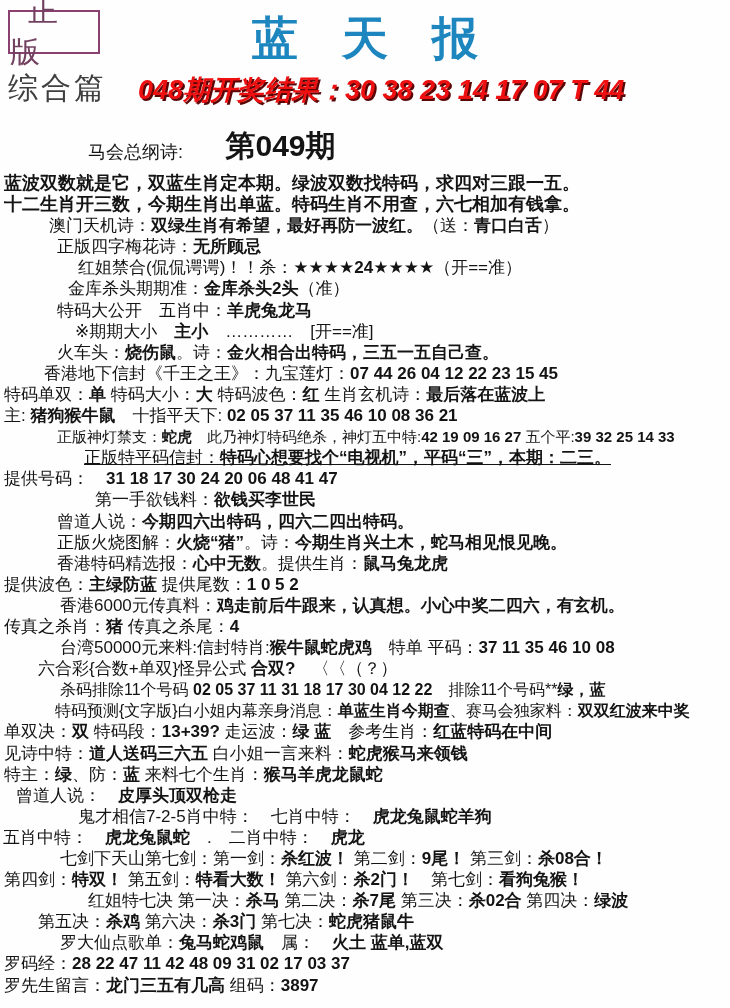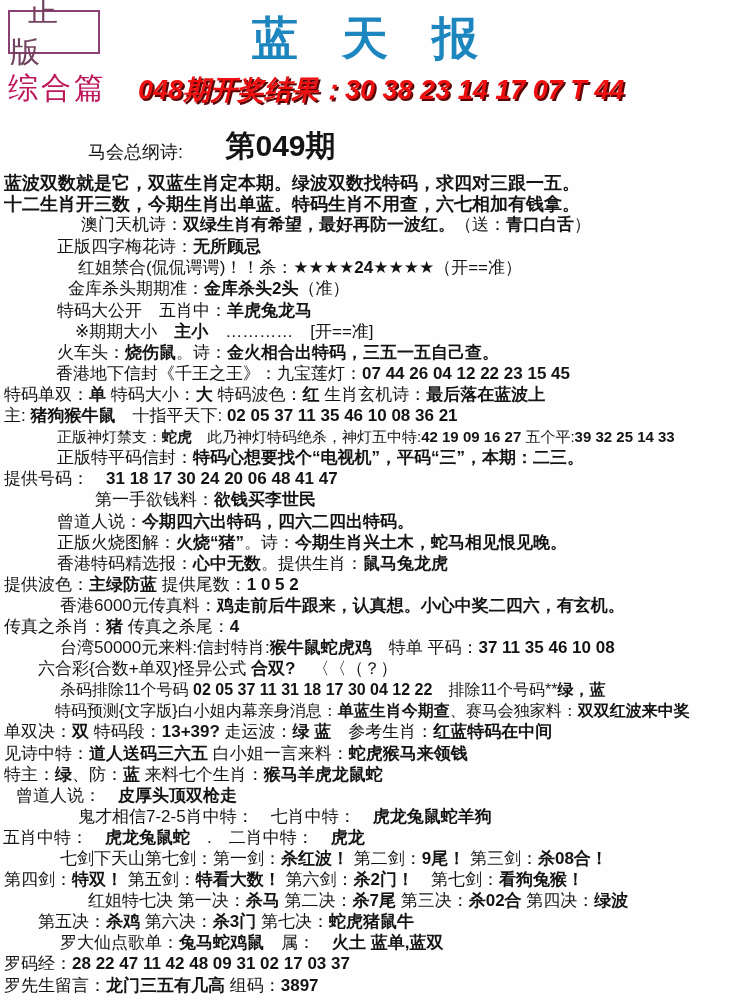--- a/index.html
+++ b/index.html
@@ -5,21 +5,21 @@
   html,body{margin:0;padding:0;background:#ffffff;}
   .page{position:relative;width:730px;height:1008px;background:#fefefe;overflow:hidden;
         font-family:"Liberation Sans","DejaVu Sans",sans-serif;color:#141414;}
   .badge{position:absolute;left:8px;top:10px;width:88px;height:40px;border:2px solid #8a4070;
          box-shadow:0 0 0 1px #fff inset;display:flex;align-items:center;justify-content:center;}
   .badge-label{color:#71415f;font-size:30px;letter-spacing:18px;text-indent:18px;
          font-family:"Liberation Serif","DejaVu Serif",serif;}
   .title{position:absolute;left:0;top:8px;width:100%;text-align:center;font-size:46px;font-weight:600;
          color:#1e86bf;letter-spacing:44px;text-indent:44px;
          font-family:"Liberation Serif","DejaVu Serif",serif;}
-  .edition{position:absolute;left:8px;top:68px;font-size:30px;color:#be185d;letter-spacing:3px;
+  .edition{position:absolute;left:8px;top:68px;font-size:30px;color:#404040;letter-spacing:3px;
          font-family:"Liberation Serif","DejaVu Serif",serif;}
   .result{position:absolute;left:138px;top:72px;font-size:27px;font-weight:bold;font-style:italic;
          color:#ee1010;text-shadow:2px 2px 0 #5a0606;white-space:nowrap;}
   .issue-row{position:absolute;left:0;top:126px;width:100%;white-space:nowrap;}
   .issue-label{display:inline-block;margin-left:88px;font-size:18px;vertical-align:bottom;padding-bottom:3px;}
   .issue-no{display:inline-block;margin-left:38px;font-size:30px;font-weight:bold;vertical-align:bottom;}
   .content{position:absolute;left:0;top:173px;width:730px;}
   .line{height:21.1px;line-height:21.1px;font-size:17px;white-space:nowrap;overflow:hidden;}
   .seg{font-weight:normal;}
   .seg.b{font-weight:bold;}
@@ -34,32 +34,32 @@
   <div class="title">蓝天报</div>
   <div class="edition">综合篇</div>
   <div class="result">048期开奖结果：30 38 23 14 17 07 T 44</div>
   <div class="issue-row">
     <span class="issue-label">马会总纲诗:</span>
     <span class="issue-no">第049期</span>
   </div>
   <div class="content">
       <div class="line" style="padding-left: 4px; font-size: 18px;"><span class="seg b">蓝波双数就是它，双蓝生肖定本期。绿波双数找特码，求四对三跟一五。</span></div>
       <div class="line" style="padding-left: 4px; font-size: 18px;"><span class="seg b">十二生肖开三数，今期生肖出单蓝。特码生肖不用查，六七相加有钱拿。</span></div>
-      <div class="line" style="padding-left: 81px; font-family: Liberation Mono, monospace;"><span class="seg">澳门天机诗：</span><span class="seg b">双绿生肖有希望，最好再防一波红。</span><span class="seg">（送：</span><span class="seg b">青口白舌</span><span class="seg">）</span></div>
+      <div class="line" style="padding-left: 49px;"><span class="seg">澳门天机诗：</span><span class="seg b">双绿生肖有希望，最好再防一波红。</span><span class="seg">（送：</span><span class="seg b">青口白舌</span><span class="seg">）</span></div>
       <div class="line" style="padding-left: 57px;"><span class="seg">正版四字梅花诗：</span><span class="seg b">无所顾忌</span></div>
       <div class="line" style="padding-left: 78px;"><span class="seg">红姐禁合(侃侃谔谔)！！杀：</span><span class="seg b">★★★★24★★★★</span><span class="seg">（开==准）</span></div>
       <div class="line" style="padding-left: 68px;"><span class="seg">金库杀头期期准：</span><span class="seg b">金库杀头2头</span><span class="seg">（准）</span></div>
       <div class="line" style="padding-left: 57px;"><span class="seg">特码大公开　五肖中：</span><span class="seg b">羊虎兔龙马</span></div>
       <div class="line" style="padding-left: 75px;"><span class="seg">※期期大小　</span><span class="seg b">主小</span><span class="seg">　…………　[开==准]</span></div>
       <div class="line" style="padding-left: 57px;"><span class="seg">火车头：</span><span class="seg b">烧伤鼠</span><span class="seg">。诗：</span><span class="seg b">金火相合出特码，三五一五自己查。</span></div>
-      <div class="line" style="padding-left: 56px;"><span class="seg">香港地下信封《千王之王》：九宝莲灯：</span><span class="seg b">07 44 26 04 12 22 23 15 45</span></div>
+      <div class="line" style="padding-left: 44px;"><span class="seg">香港地下信封《千王之王》：九宝莲灯：</span><span class="seg b">07 44 26 04 12 22 23 15 45</span></div>
       <div class="line" style="padding-left: 4px;"><span class="seg">特码单双：</span><span class="seg b">单 </span><span class="seg">特码大小：</span><span class="seg b">大 </span><span class="seg">特码波色：</span><span class="seg b">红 </span><span class="seg">生肖玄机诗：</span><span class="seg b">最后落在蓝波上</span></div>
       <div class="line" style="padding-left: 4px;"><span class="seg">主: </span><span class="seg b">猪狗猴牛鼠</span><span class="seg">　十指平天下: </span><span class="seg b">02 05 37 11 35 46 10 08 36 21</span></div>
       <div class="line" style="padding-left: 57px; font-size: 15px;"><span class="seg">正版神灯禁支：</span><span class="seg b">蛇虎</span><span class="seg">　此乃神灯特码绝杀，神灯五中特:</span><span class="seg b">42 19 09 16 27</span><span class="seg"> 五个平:</span><span class="seg b">39 32 25 14 33</span></div>
-      <div class="line" style="padding-left: 57px;"><span class="seg">正版特平码信封：</span><span class="seg b">特码心想要找个“电视机”，平码“三”，本期：二三。</span></div>
+      <div class="line" style="padding-left: 84px; text-decoration: underline;"><span class="seg">正版特平码信封：</span><span class="seg b">特码心想要找个“电视机”，平码“三”，本期：二三。</span></div>
       <div class="line" style="padding-left: 4px;"><span class="seg">提供号码：</span><span class="seg b">　31 18 17 30 24 20 06 48 41 47</span></div>
       <div class="line" style="padding-left: 95px;"><span class="seg">第一手欲钱料：</span><span class="seg b">欲钱买李世民</span></div>
       <div class="line" style="padding-left: 57px;"><span class="seg">曾道人说：</span><span class="seg b">今期四六出特码，四六二四出特码。</span></div>
       <div class="line" style="padding-left: 57px;"><span class="seg">正版火烧图解：</span><span class="seg b">火烧“猪”</span><span class="seg">。诗：</span><span class="seg b">今期生肖兴土木，蛇马相见恨见晚。</span></div>
       <div class="line" style="padding-left: 57px;"><span class="seg">香港特码精选报：</span><span class="seg b">心中无数</span><span class="seg">。提供生肖：</span><span class="seg b">鼠马兔龙虎</span></div>
       <div class="line" style="padding-left: 4px;"><span class="seg">提供波色：</span><span class="seg b">主绿防蓝</span><span class="seg"> 提供尾数：</span><span class="seg b">1 0 5 2</span></div>
       <div class="line" style="padding-left: 60px;"><span class="seg">香港6000元传真料：</span><span class="seg b">鸡走前后牛跟来，认真想。小心中奖二四六，有玄机。</span></div>
       <div class="line" style="padding-left: 4px;"><span class="seg">传真之杀肖：</span><span class="seg b">猪</span><span class="seg"> 传真之杀尾：</span><span class="seg b">4</span></div>
       <div class="line" style="padding-left: 60px;"><span class="seg">台湾50000元来料:信封特肖:</span><span class="seg b">猴牛鼠蛇虎鸡</span><span class="seg">　特单 平码：</span><span class="seg b">37 11 35 46 10 08</span></div>
       <div class="line" style="padding-left: 38px;"><span class="seg">六合彩{合数+单双}怪异公式 </span><span class="seg b">合双?</span><span class="seg">　〈〈（？）</span></div>

